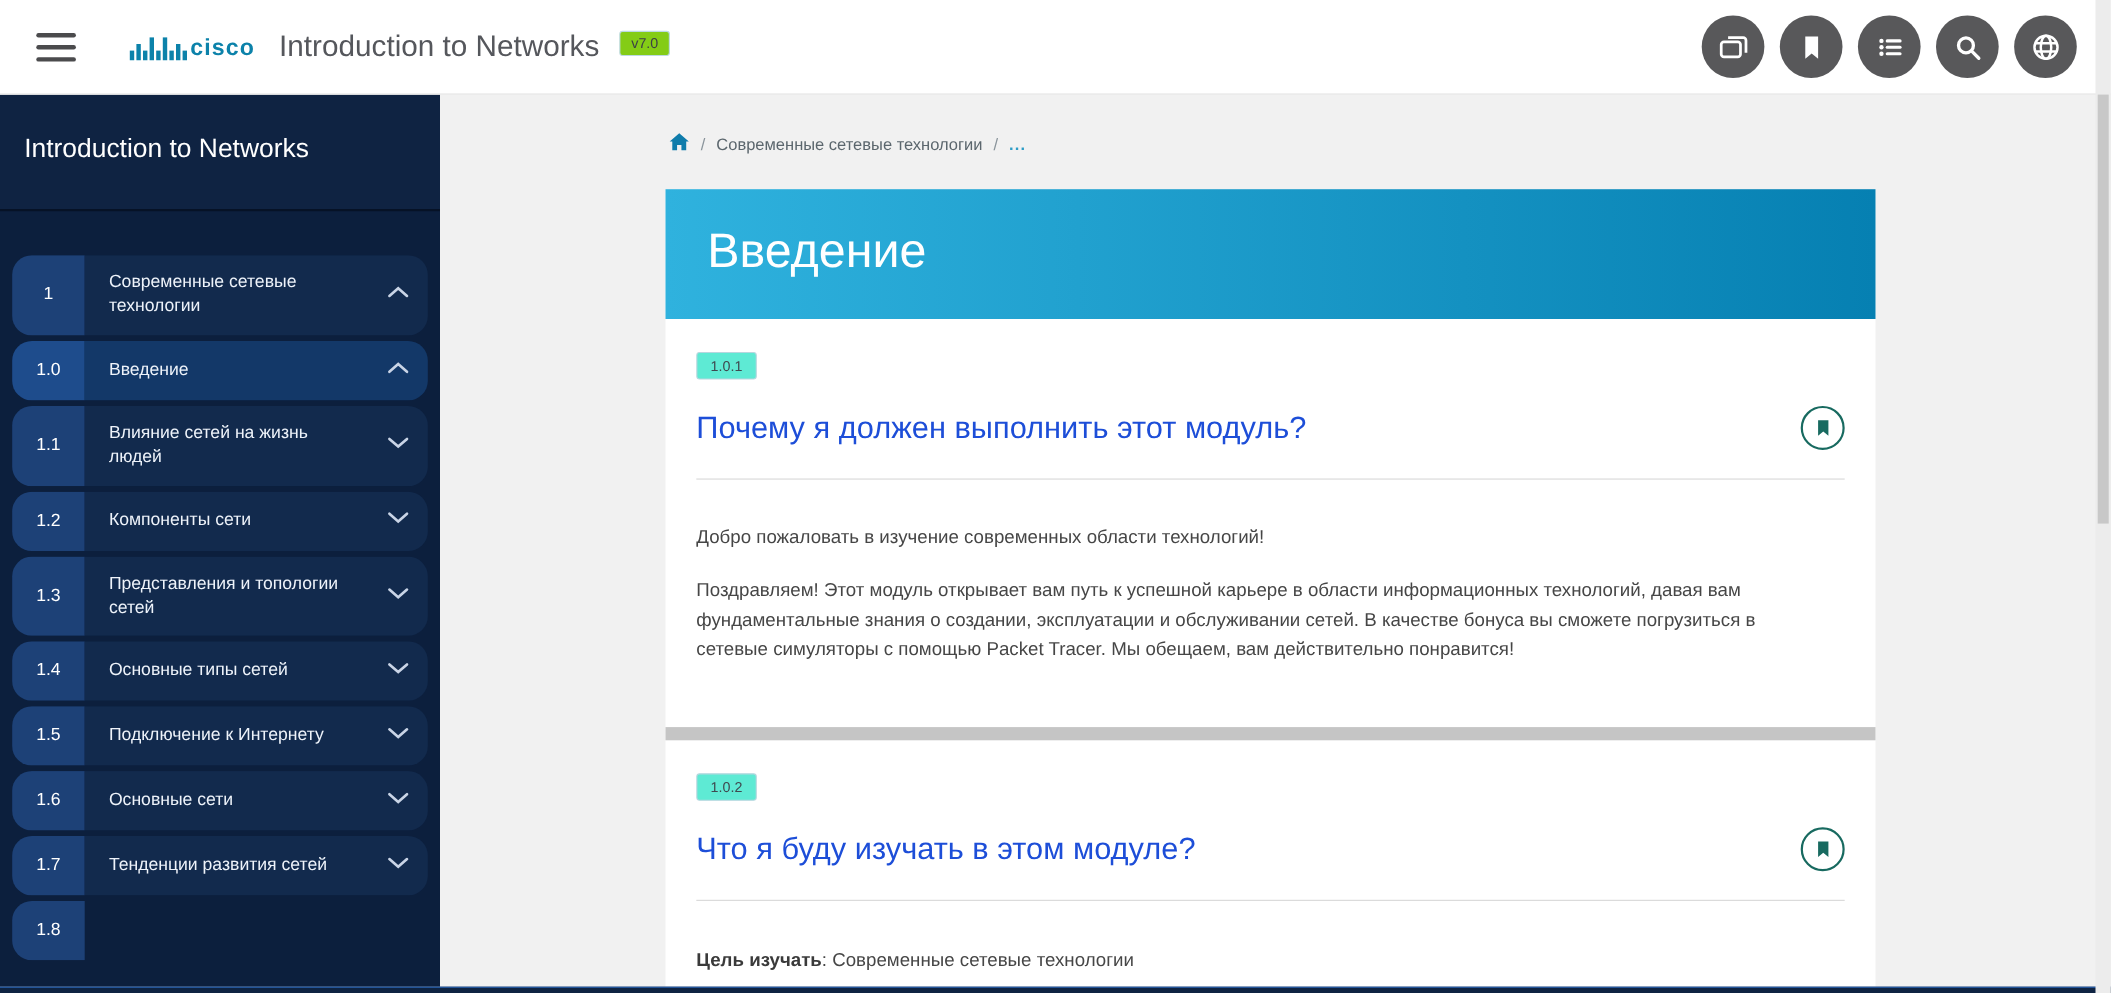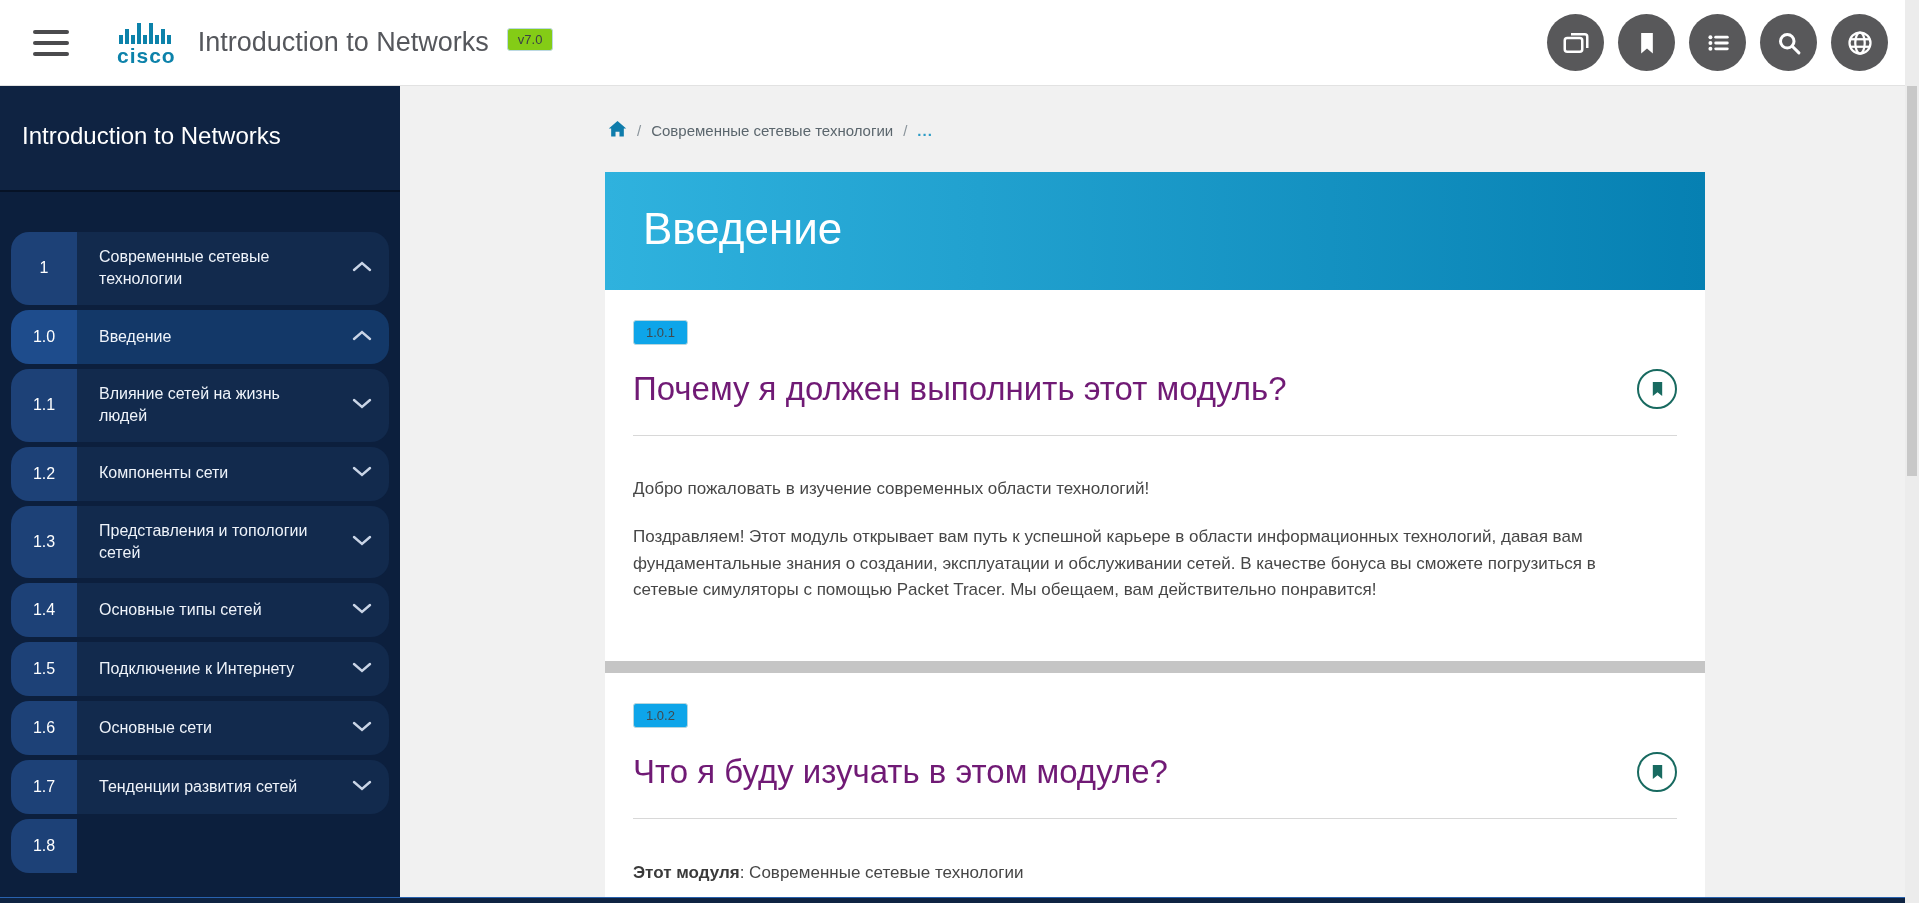--- a/index.html
+++ b/index.html
@@ -5,21 +5,21 @@
   html,body{margin:0;padding:0;}
   body{
     width:1919px;height:903px;position:relative;overflow:hidden;
     background:#f1f1f1;font-family:"Liberation Sans","DejaVu Sans",sans-serif;
   }
   
   .header{position:absolute;top:0;left:0;width:1919px;height:86px;background:#ffffff;
     border-bottom:1px solid #e2e2e2;display:flex;align-items:center;box-sizing:border-box;z-index:5;}
   .burger{margin-left:33px;width:36px;cursor:pointer;}
   .burger div{height:4px;background:#4b4b4d;border-radius:2px;margin:7px 0;}
-  .logo{margin-left:48px;display:flex;flex-direction:column;align-items:center;cursor:pointer;}
+  .logo{margin-left:48px;display:flex;flex-direction:row;align-items:center;cursor:pointer;}
   .logo-text{font-size:21px;font-weight:bold;color:#0c82aa;letter-spacing:1px;line-height:1;margin-top:1px;text-transform:lowercase;}
   .app-title{margin-left:22px;font-size:27px;color:#55575c;font-weight:400;white-space:nowrap;}
   .ver{margin-left:18px;font-size:13px;color:#3c4146;border:1px solid #bcd9e2;background:#84cc16;
     border-radius:3px;padding:3px 10px;margin-top:-6px;}
   .hicons{margin-left:auto;margin-right:31px;display:flex;gap:14px;}
   .hicon{width:57px;height:57px;border-radius:50%;background:#58585a;display:flex;
     align-items:center;justify-content:center;cursor:pointer;flex:none;}
   
   .sidebar{position:absolute;top:86px;left:0;width:400px;bottom:6px;background:#0c1f3d;overflow:hidden;z-index:2;}
   .sb-head{height:106px;background:#0f2342;border-bottom:2px solid #061226;box-sizing:border-box;
@@ -38,24 +38,24 @@
   .main{position:absolute;left:400px;top:86px;right:0;bottom:6px;background:#f1f1f1;}
   .crumbs{position:absolute;top:34px;left:208px;display:flex;align-items:center;gap:10px;
     font-size:15px;color:#5b666d;}
   .crumbs .sep{color:#8a949b;}
   .crumbs .crumb{color:#5b666d;cursor:pointer;}
   .crumbs .dots{color:#2d9cc6;font-weight:bold;cursor:pointer;letter-spacing:1px;}
   .card{position:absolute;left:205px;top:86px;width:1100px;bottom:0;background:#ffffff;}
   .banner{height:118px;background:linear-gradient(90deg,#2fb2de,#0680b2);color:#ffffff;
     font-size:44px;padding:32px 0 0 38px;box-sizing:border-box;font-weight:400;}
   .sec{padding:30px 28px 0 28px;}
-  .chip{display:inline-block;border:1px solid #b7d6de;background:#0ea5e9;color:#3f4a50;
+  .chip{display:inline-block;border:1px solid #b7d6de;background:#5eead4;color:#3f4a50;
     font-size:13px;padding:4px 12px;border-radius:3px;}
   .hrow{display:flex;align-items:center;justify-content:space-between;margin-top:24px;}
-  .h1{font-size:33px;color:#701a75;font-weight:400;margin:0;}
+  .h1{font-size:28px;color:#1d4ed8;font-weight:400;margin:0;}
   .bkm{width:40px;height:40px;border-radius:50%;border:2px solid #186a60;background:#ffffff;
     display:flex;align-items:center;justify-content:center;cursor:pointer;flex:none;box-sizing:border-box;}
   .rule{border:none;border-top:1px solid #d8d8d8;margin:26px 0 0 0;}
   .p1{font-size:17px;color:#464646;line-height:1.55;margin:40px 0 0 0;}
   .p2{font-size:17px;color:#464646;line-height:1.55;margin:22px 0 0 0;max-width:1010px;}
   .divbar{height:12px;background:#c5c5c5;margin-top:58px;}
   .goal{margin:44px 0 0 0;font-size:17px;color:#464646;}
   .goal .gl{font-weight:bold;color:#3a3a3a;}
   
   .botbar{position:absolute;bottom:0;left:0;width:1919px;height:6px;background:#0e2342;
@@ -291,21 +291,21 @@
       <div class="hrow">
         <h2 class="h1">Что я буду изучать в этом модуле?</h2>
         <div class="bkm">
           <svg width="15" height="16" viewBox="0 0 16 17">
             <path d="M3 1h10v15l-5-4.1L3 16z" fill="#186a60"></path>
           </svg>
         </div>
       </div>
       <hr class="rule">
       <p class="goal">
-        <span class="gl">Этот модуля</span><span>: Современные сетевые технологии</span>
+        <span class="gl">Цель изучать</span><span>: Современные сетевые технологии</span>
       </p>
     </div>
   </div>
 </div>
 
 <div class="botbar"></div>
 <div class="sbar">
   <div class="thumb"></div>
 </div>
 

